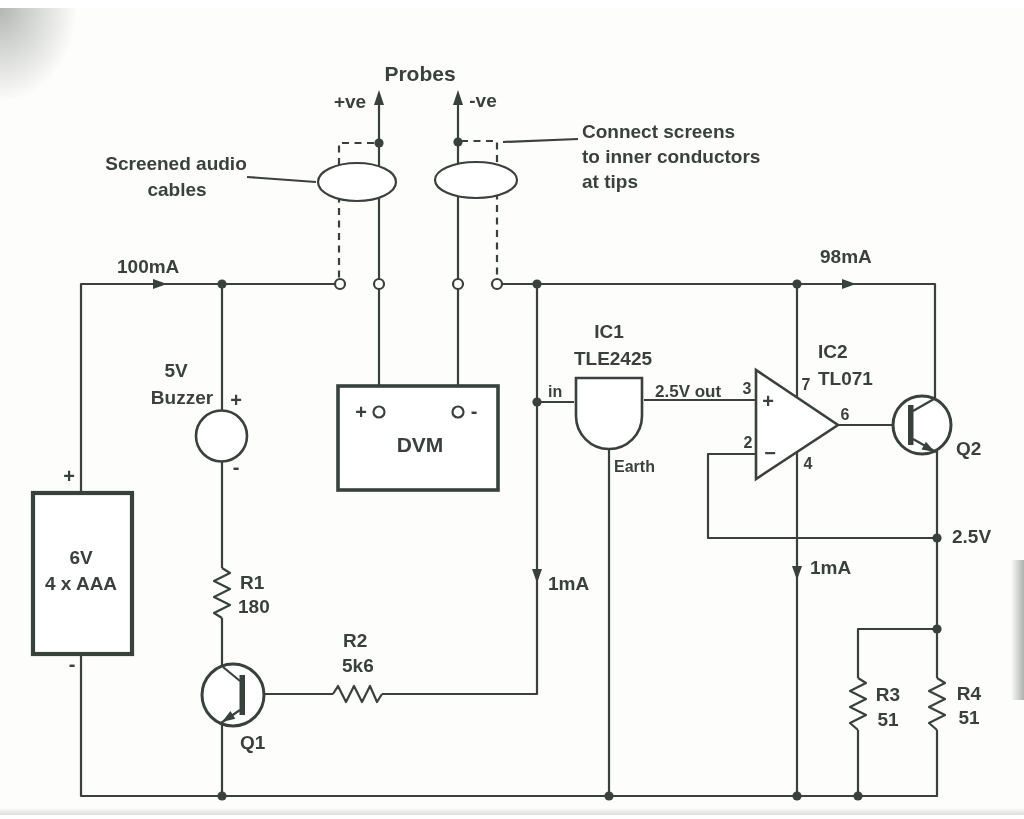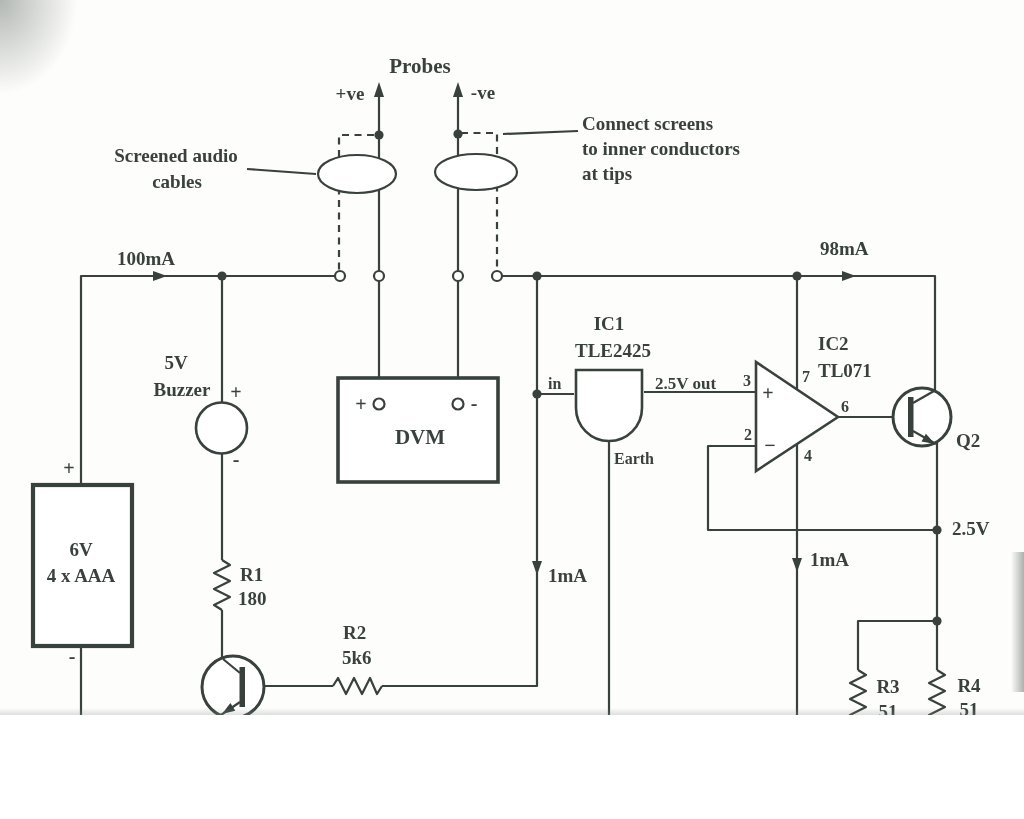--- a/index.html
+++ b/index.html
@@ -1,24 +1,25 @@
 <!DOCTYPE html>
 <html style="--ink: #39413d; --paper: #fdfdfb;"><head>
 <meta charset="utf-8">
 <style>
   :root{
     --ink:#39413d;
     --paper:#fdfdfb;
   }
   html,body{margin:0;padding:0;background:#ffffff;}
   .stage{
-    position:relative;width:1024px;height:715px;
+    position:relative;width:1024px;height:807px;
     background:var(--paper);
-    font-family:Liberation Serif, serif;
+    font-family:Liberation Sans, sans-serif;
     overflow:hidden;
+    margin-top:8px;
   }
   svg{position:absolute;left:0;top:0;}
   .wire{fill:none;stroke:var(--ink);stroke-width:2.2;stroke-linecap:butt;stroke-linejoin:round;}
   .dash{fill:none;stroke:var(--ink);stroke-width:2.2;stroke-dasharray:7 5.5;}
   .body{fill:#ffffff;stroke:var(--ink);}
   .dot{fill:var(--ink);stroke:none;}
   .term{fill:#ffffff;stroke:var(--ink);stroke-width:2.2;}
   .arrow{fill:var(--ink);stroke:none;}
   .bar{fill:var(--ink);stroke:none;}
   .lbl{fill:var(--ink);font-weight:bold;font-size:19px;}

